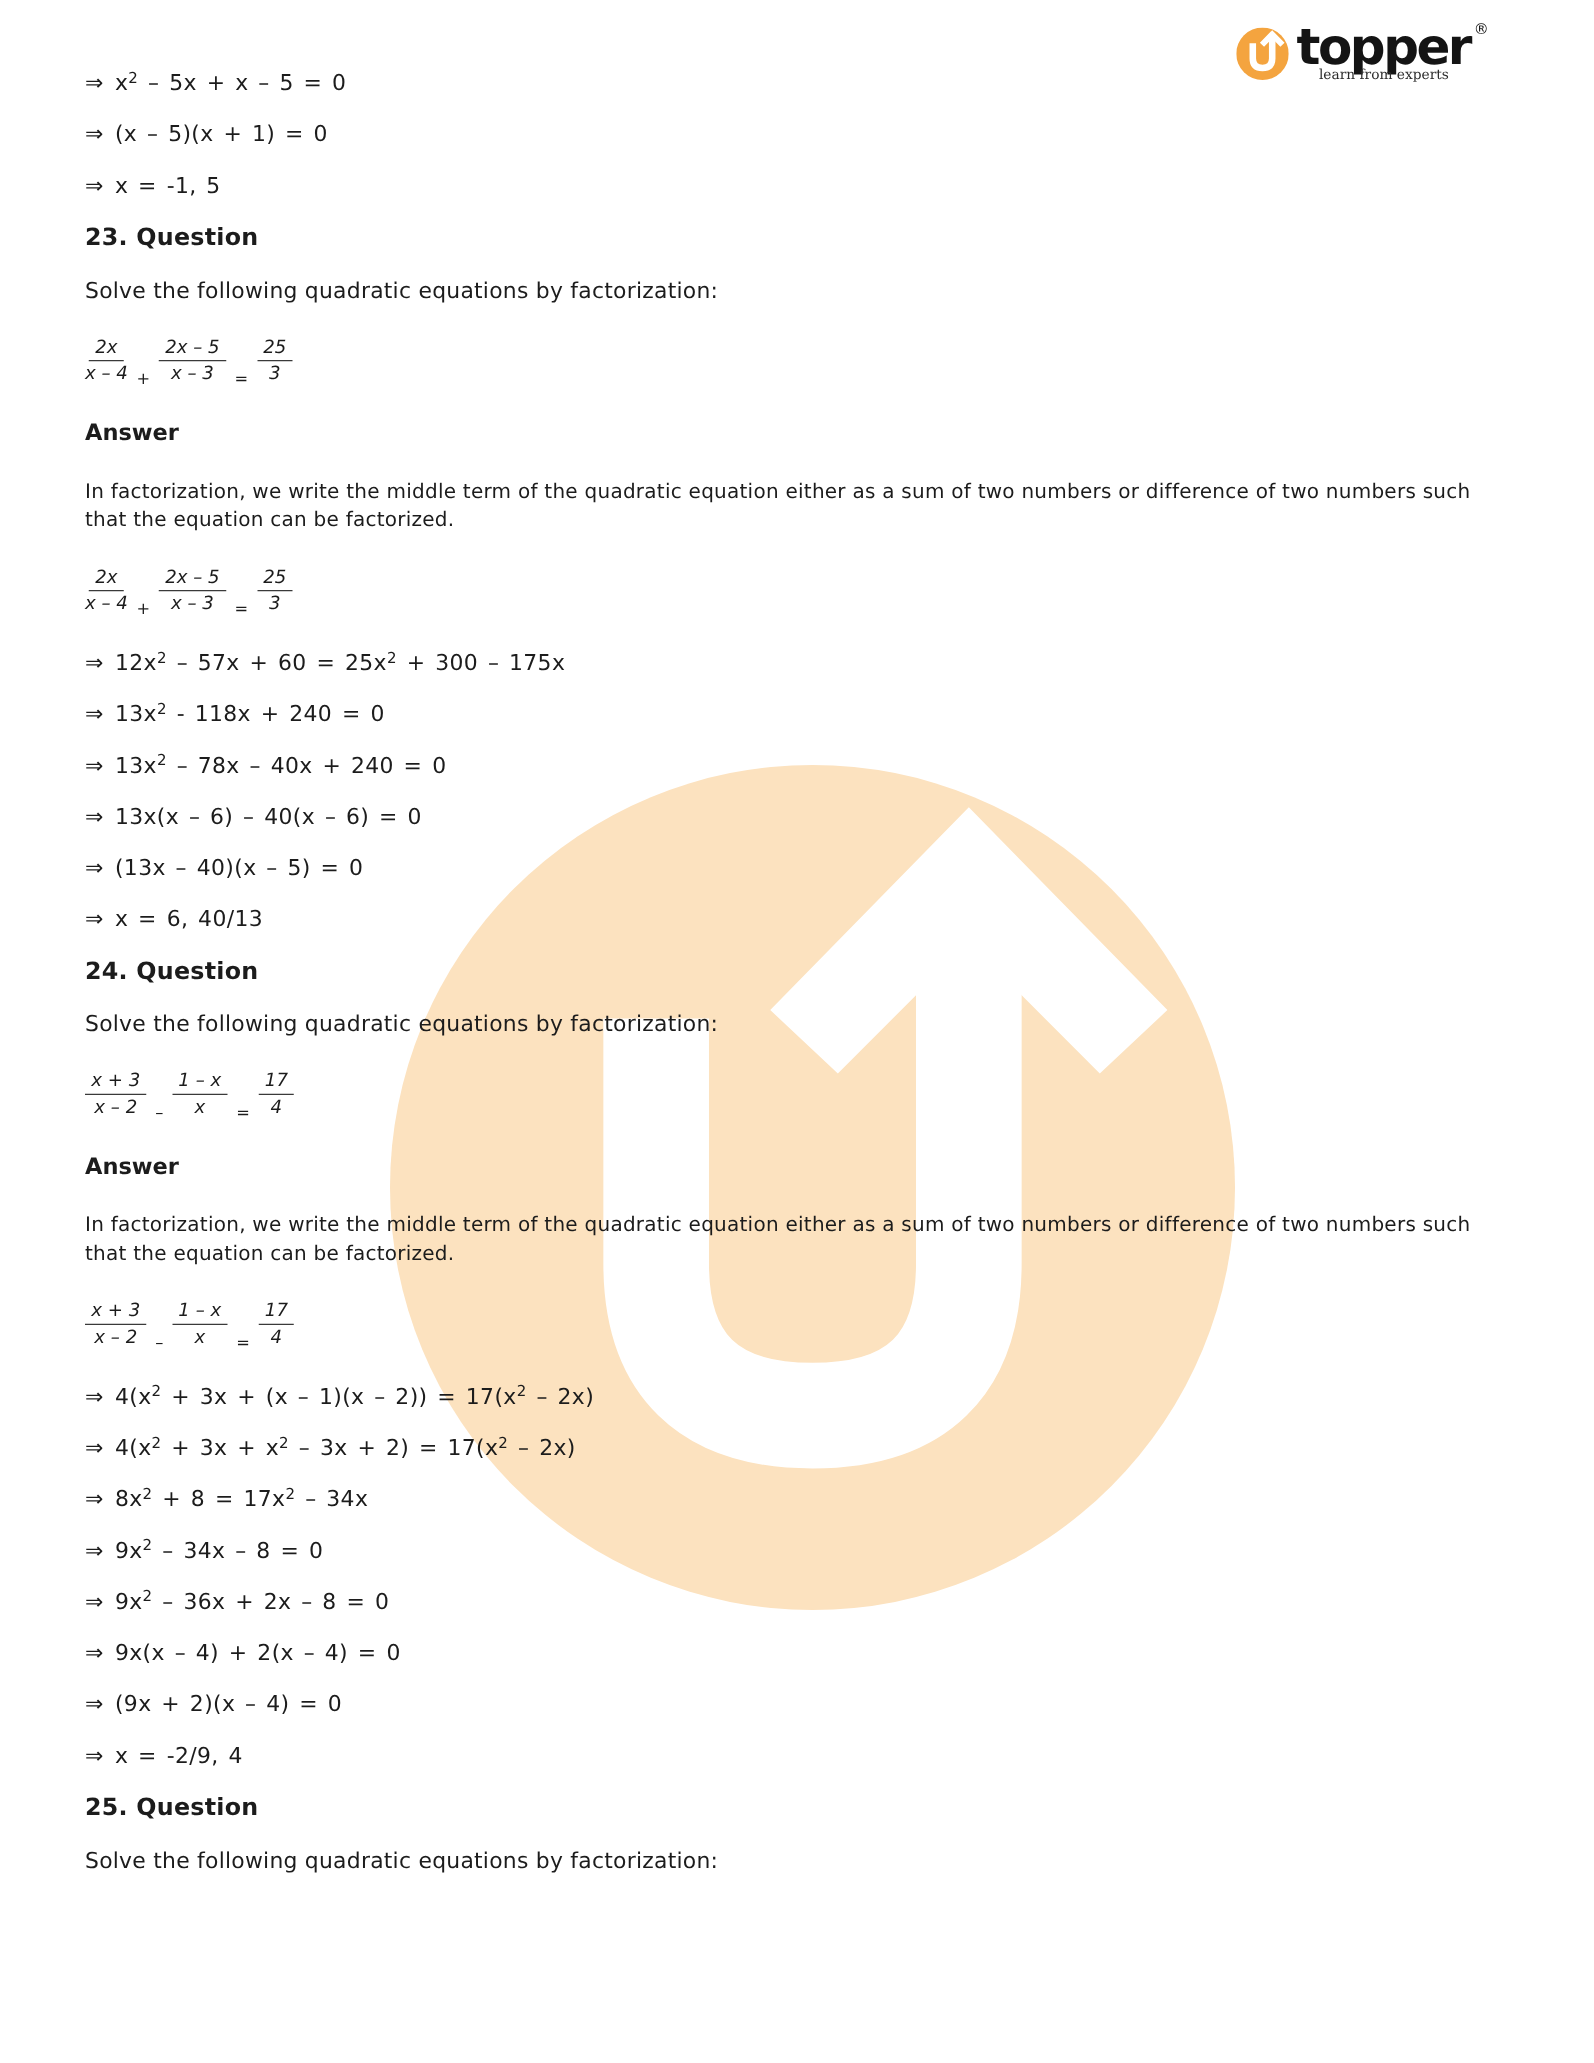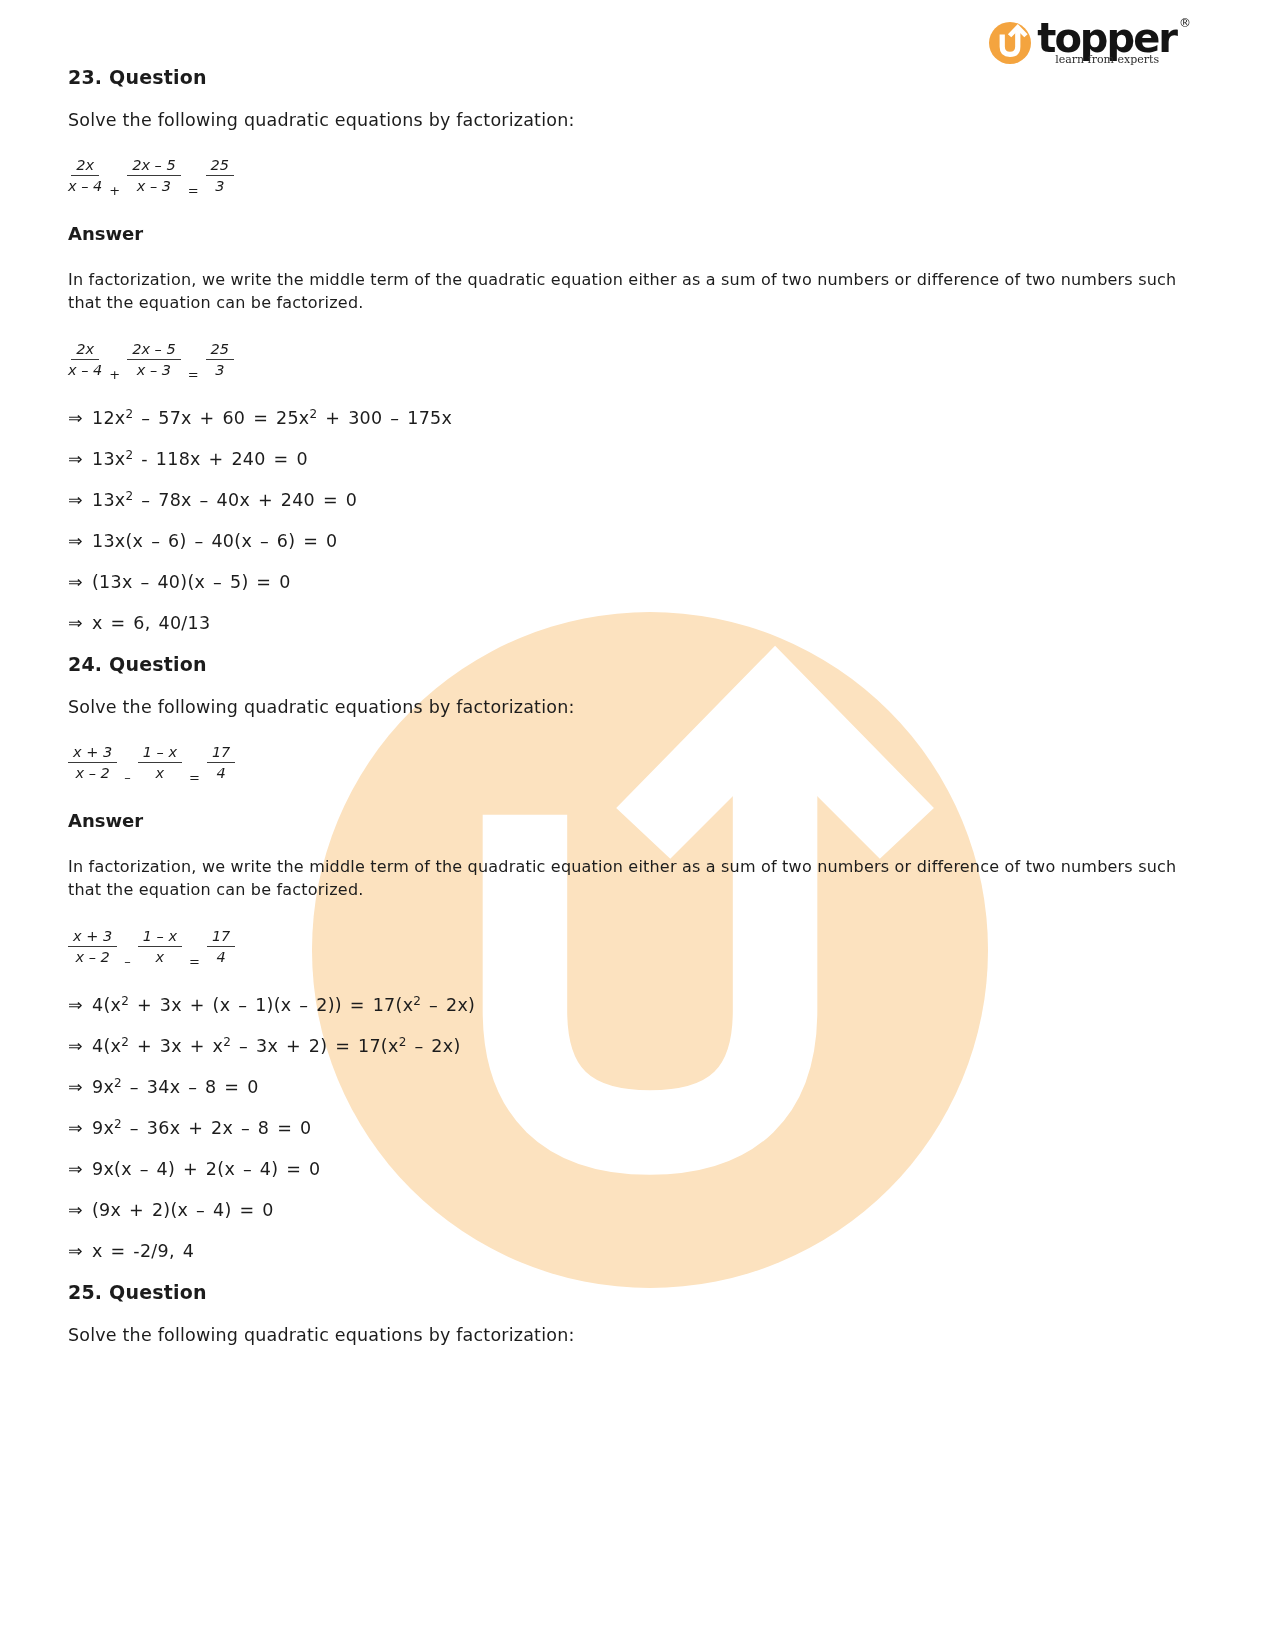--- a/index.html
+++ b/index.html
@@ -55,20 +55,25 @@
     <div class="brand-line">
       <span class="brand">topper</span>
       <span class="reg">®</span>
     </div>
     <div class="tagline">learn from experts</div>
   </div>
 </div>
 
 <div class="content">
 
+  <div>
+      <div class="eq-line"><span class="arrow">⇒</span><span>x<sup>2</sup> – 5x + x – 5 = 0</span></div>
+      <div class="eq-line"><span class="arrow">⇒</span><span>(x – 5)(x + 1) = 0</span></div>
+      <div class="eq-line"><span class="arrow">⇒</span><span>x = -1, 5</span></div>
+    </div>
 
   <div class="q-heading">23. Question</div>
   <div class="prompt">Solve the following quadratic equations by factorization:</div>
   <div class="frac-row">
       <span class="frac">
         <span class="num">2x</span>
         <span class="den">x – 4</span>
       </span>
       <span class="frac-op">+</span>
       <span class="frac">
@@ -145,20 +150,21 @@
       <span class="frac-op">=</span>
       <span class="frac">
         <span class="num">17</span>
         <span class="den">4</span>
       </span>
     </div>
 
   <div>
       <div class="eq-line"><span class="arrow">⇒</span><span>4(x<sup>2</sup> + 3x + (x – 1)(x – 2)) = 17(x<sup>2</sup> – 2x)</span></div>
       <div class="eq-line"><span class="arrow">⇒</span><span>4(x<sup>2</sup> + 3x + x<sup>2</sup> – 3x + 2) = 17(x<sup>2</sup> – 2x)</span></div>
+      <div class="eq-line"><span class="arrow">⇒</span><span>8x<sup>2</sup> + 8 = 17x<sup>2</sup> – 34x</span></div>
       <div class="eq-line"><span class="arrow">⇒</span><span>9x<sup>2</sup> – 34x – 8 = 0</span></div>
       <div class="eq-line"><span class="arrow">⇒</span><span>9x<sup>2</sup> – 36x + 2x – 8 = 0</span></div>
       <div class="eq-line"><span class="arrow">⇒</span><span>9x(x – 4) + 2(x – 4) = 0</span></div>
       <div class="eq-line"><span class="arrow">⇒</span><span>(9x + 2)(x – 4) = 0</span></div>
       <div class="eq-line"><span class="arrow">⇒</span><span>x = -2/9, 4</span></div>
     </div>
 
   <div class="q-heading">25. Question</div>
   <div class="prompt">Solve the following quadratic equations by factorization:</div>
 

